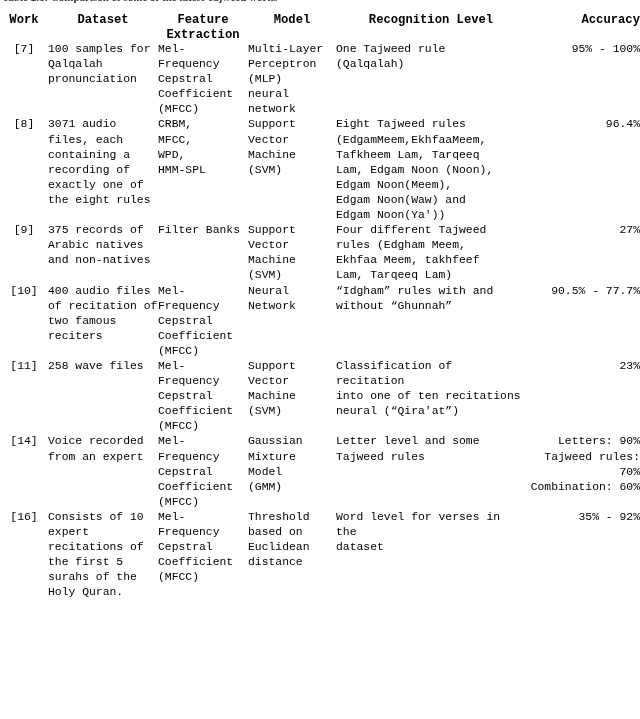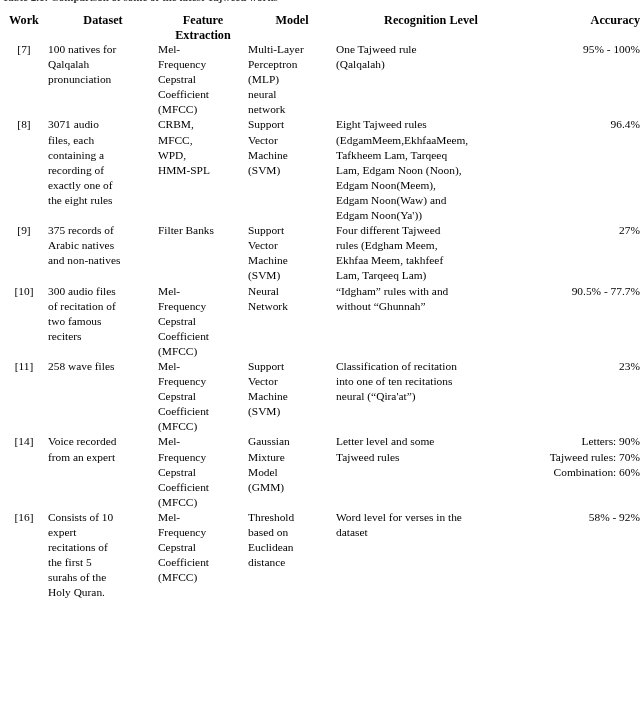--- a/index.html
+++ b/index.html
@@ -50,20 +50,21 @@
     border-collapse: collapse;
     table-layout: fixed;
     font-size: 11.3px;
   }
 
   table.datatable td,
   table.datatable th {
     vertical-align: top;
     padding: 0;
     border: 0;
+    font-family: Liberation Mono, monospace;
   }
 
   thead th {
     font-weight: bold;
     text-align: center;
     font-size: 12.2px;
     line-height: 14.5px;
     padding: 3px 3px 4px 3px;
     border-top: 1.6px solid #000;
     border-bottom: 1.1px solid #000;
@@ -139,21 +140,21 @@
         <th class="c-accuracy">Accuracy</th>
       </tr>
     </thead>
     <tbody>
 
       <tr>
         <td class="c-work">
             <span class="cell-text">[7]</span>
           </td>
         <td class="c-dataset">
-            <span class="cell-text">100 natives for
+            <span class="cell-text">100 samples for
 Qalqalah
 pronunciation</span>
           </td>
         <td class="c-feature">
             <span class="cell-text">Mel-
 Frequency
 Cepstral
 Coefficient
 (MFCC)</span>
           </td>
@@ -238,21 +239,21 @@
         <td class="c-accuracy">
             <span class="cell-text">27%</span>
           </td>
       </tr>
 
       <tr>
         <td class="c-work">
             <span class="cell-text">[10]</span>
           </td>
         <td class="c-dataset">
-            <span class="cell-text">300 audio files
+            <span class="cell-text">400 audio files
 of recitation of
 two famous
 reciters</span>
           </td>
         <td class="c-feature">
             <span class="cell-text">Mel-
 Frequency
 Cepstral
 Coefficient
 (MFCC)</span>
@@ -355,20 +356,20 @@
             <span class="cell-text">Threshold
 based on
 Euclidean
 distance</span>
           </td>
         <td class="c-reclevel">
             <span class="cell-text">Word level for verses in the
 dataset</span>
           </td>
         <td class="c-accuracy">
-            <span class="cell-text">58% - 92%</span>
+            <span class="cell-text">35% - 92%</span>
           </td>
       </tr>
 
     </tbody>
   </table>
 
 </div>
 
 </body></html>

